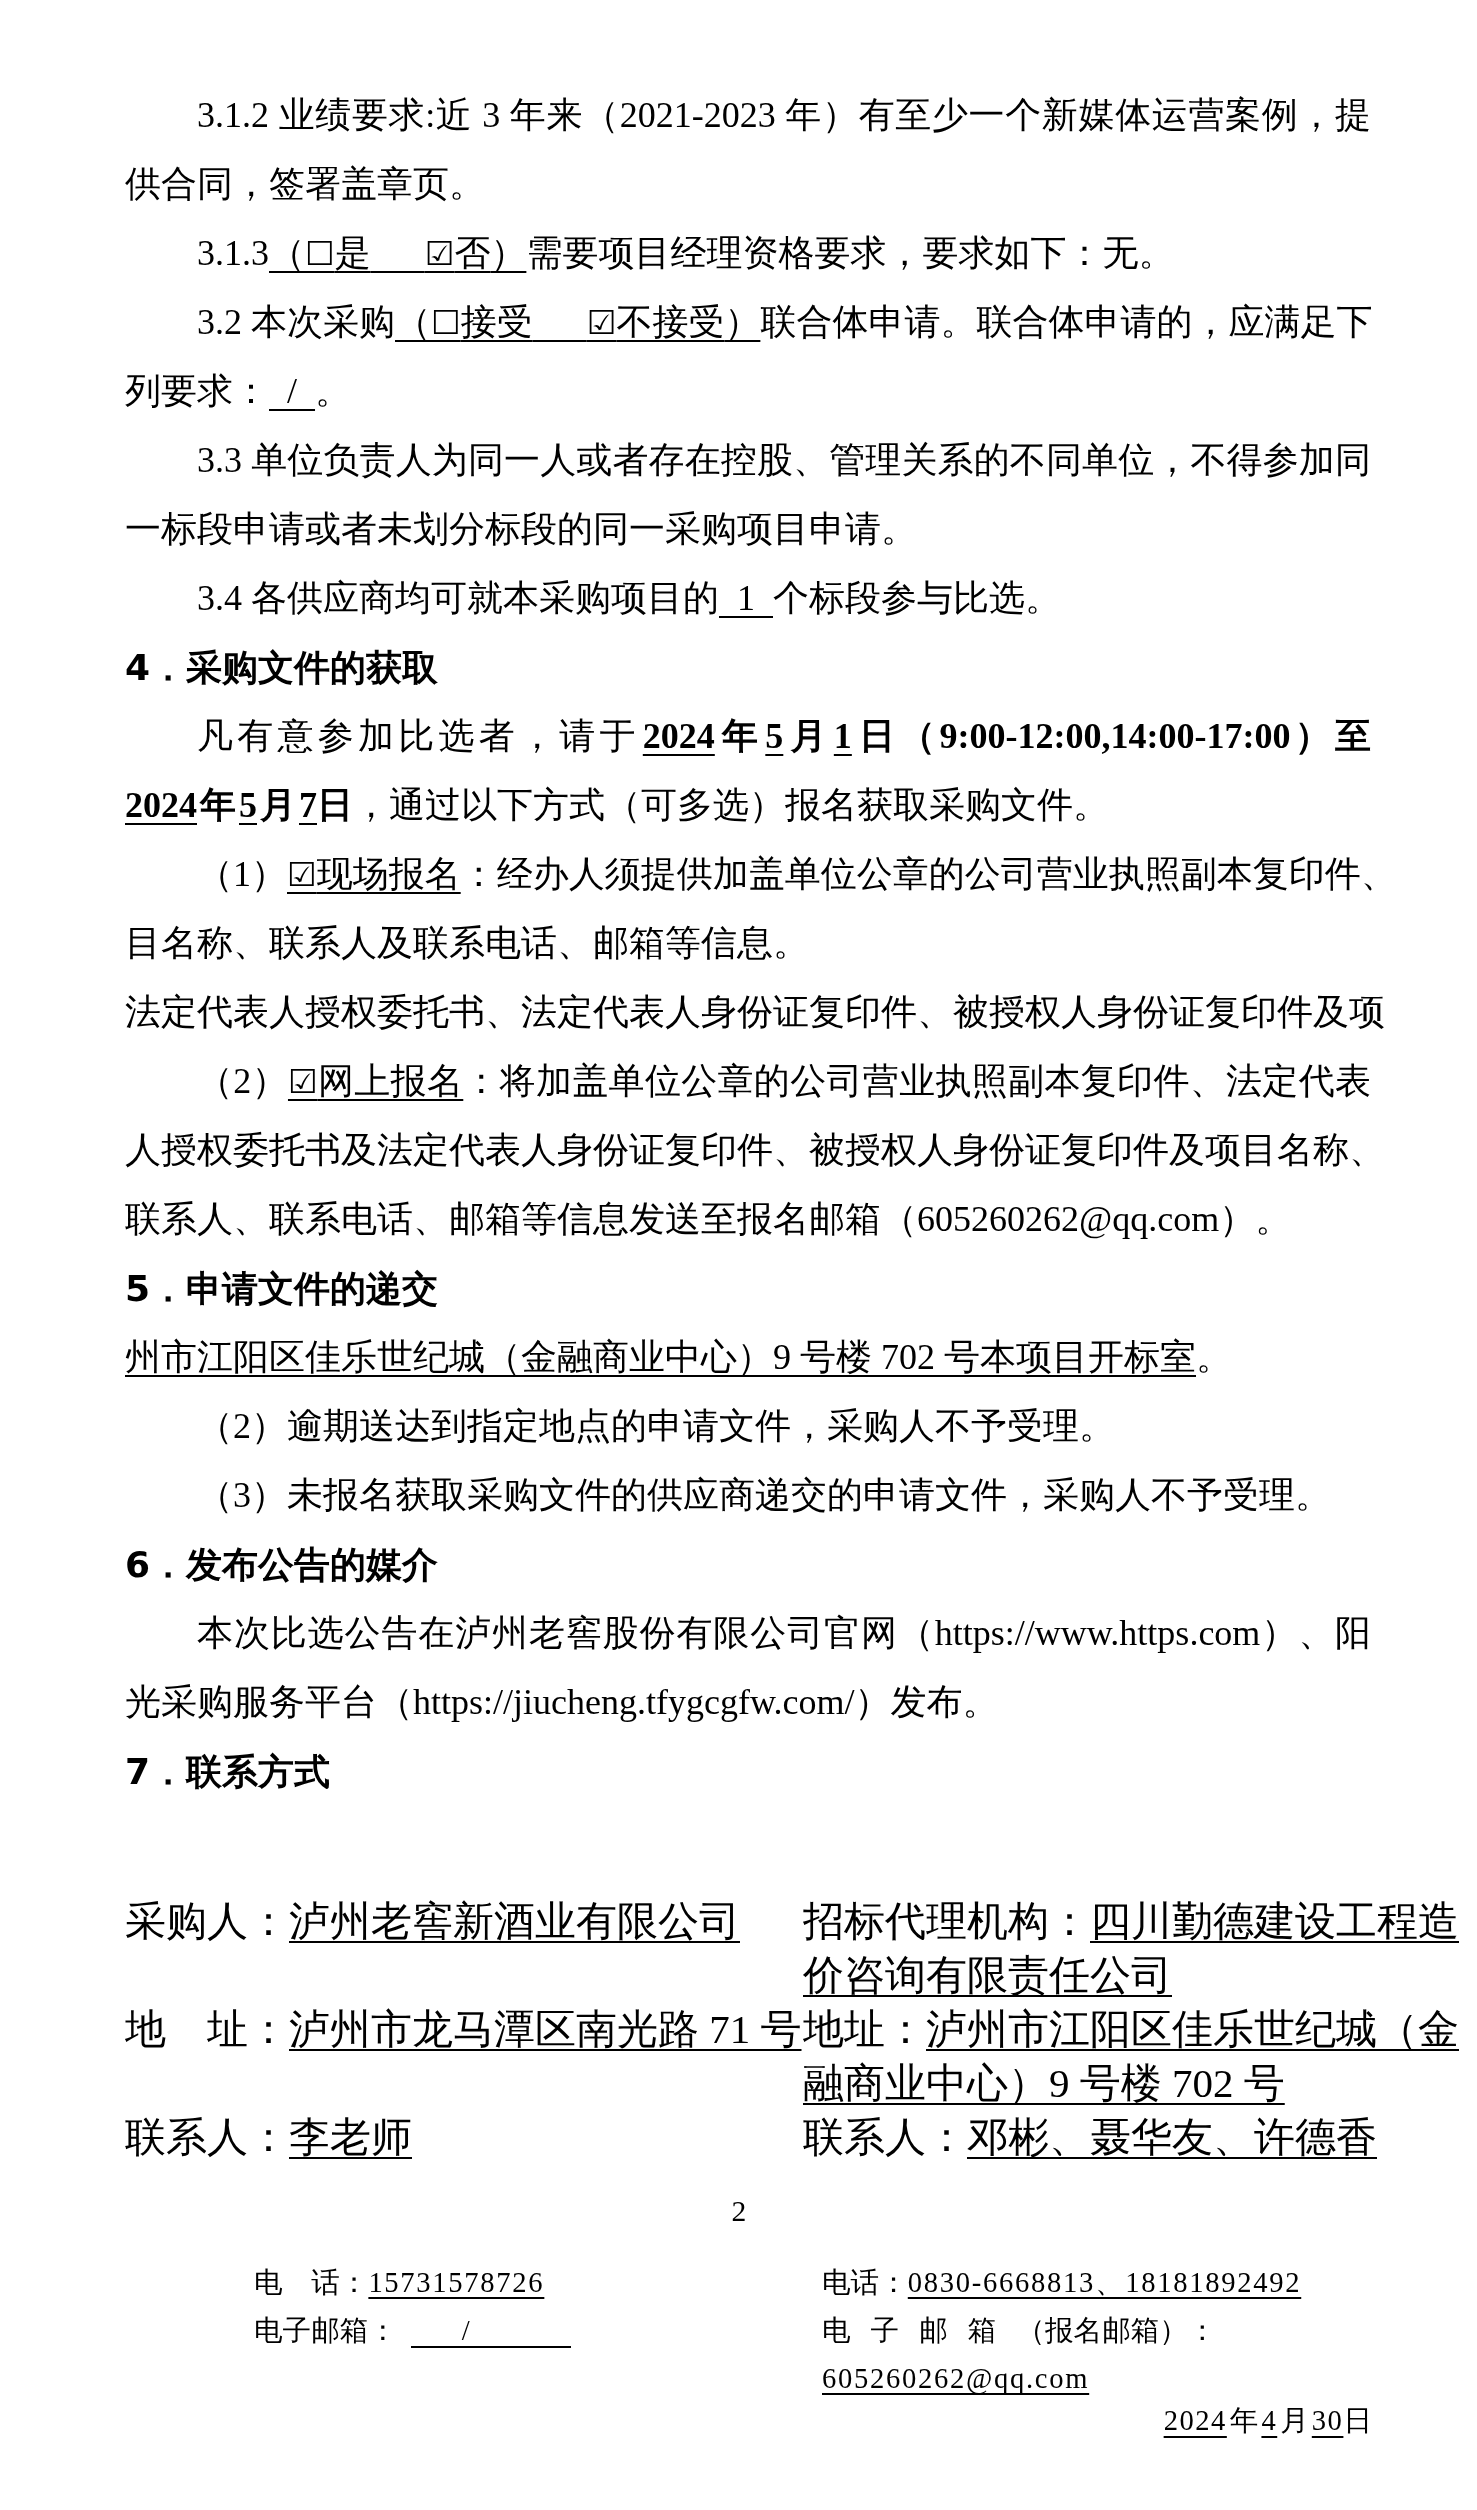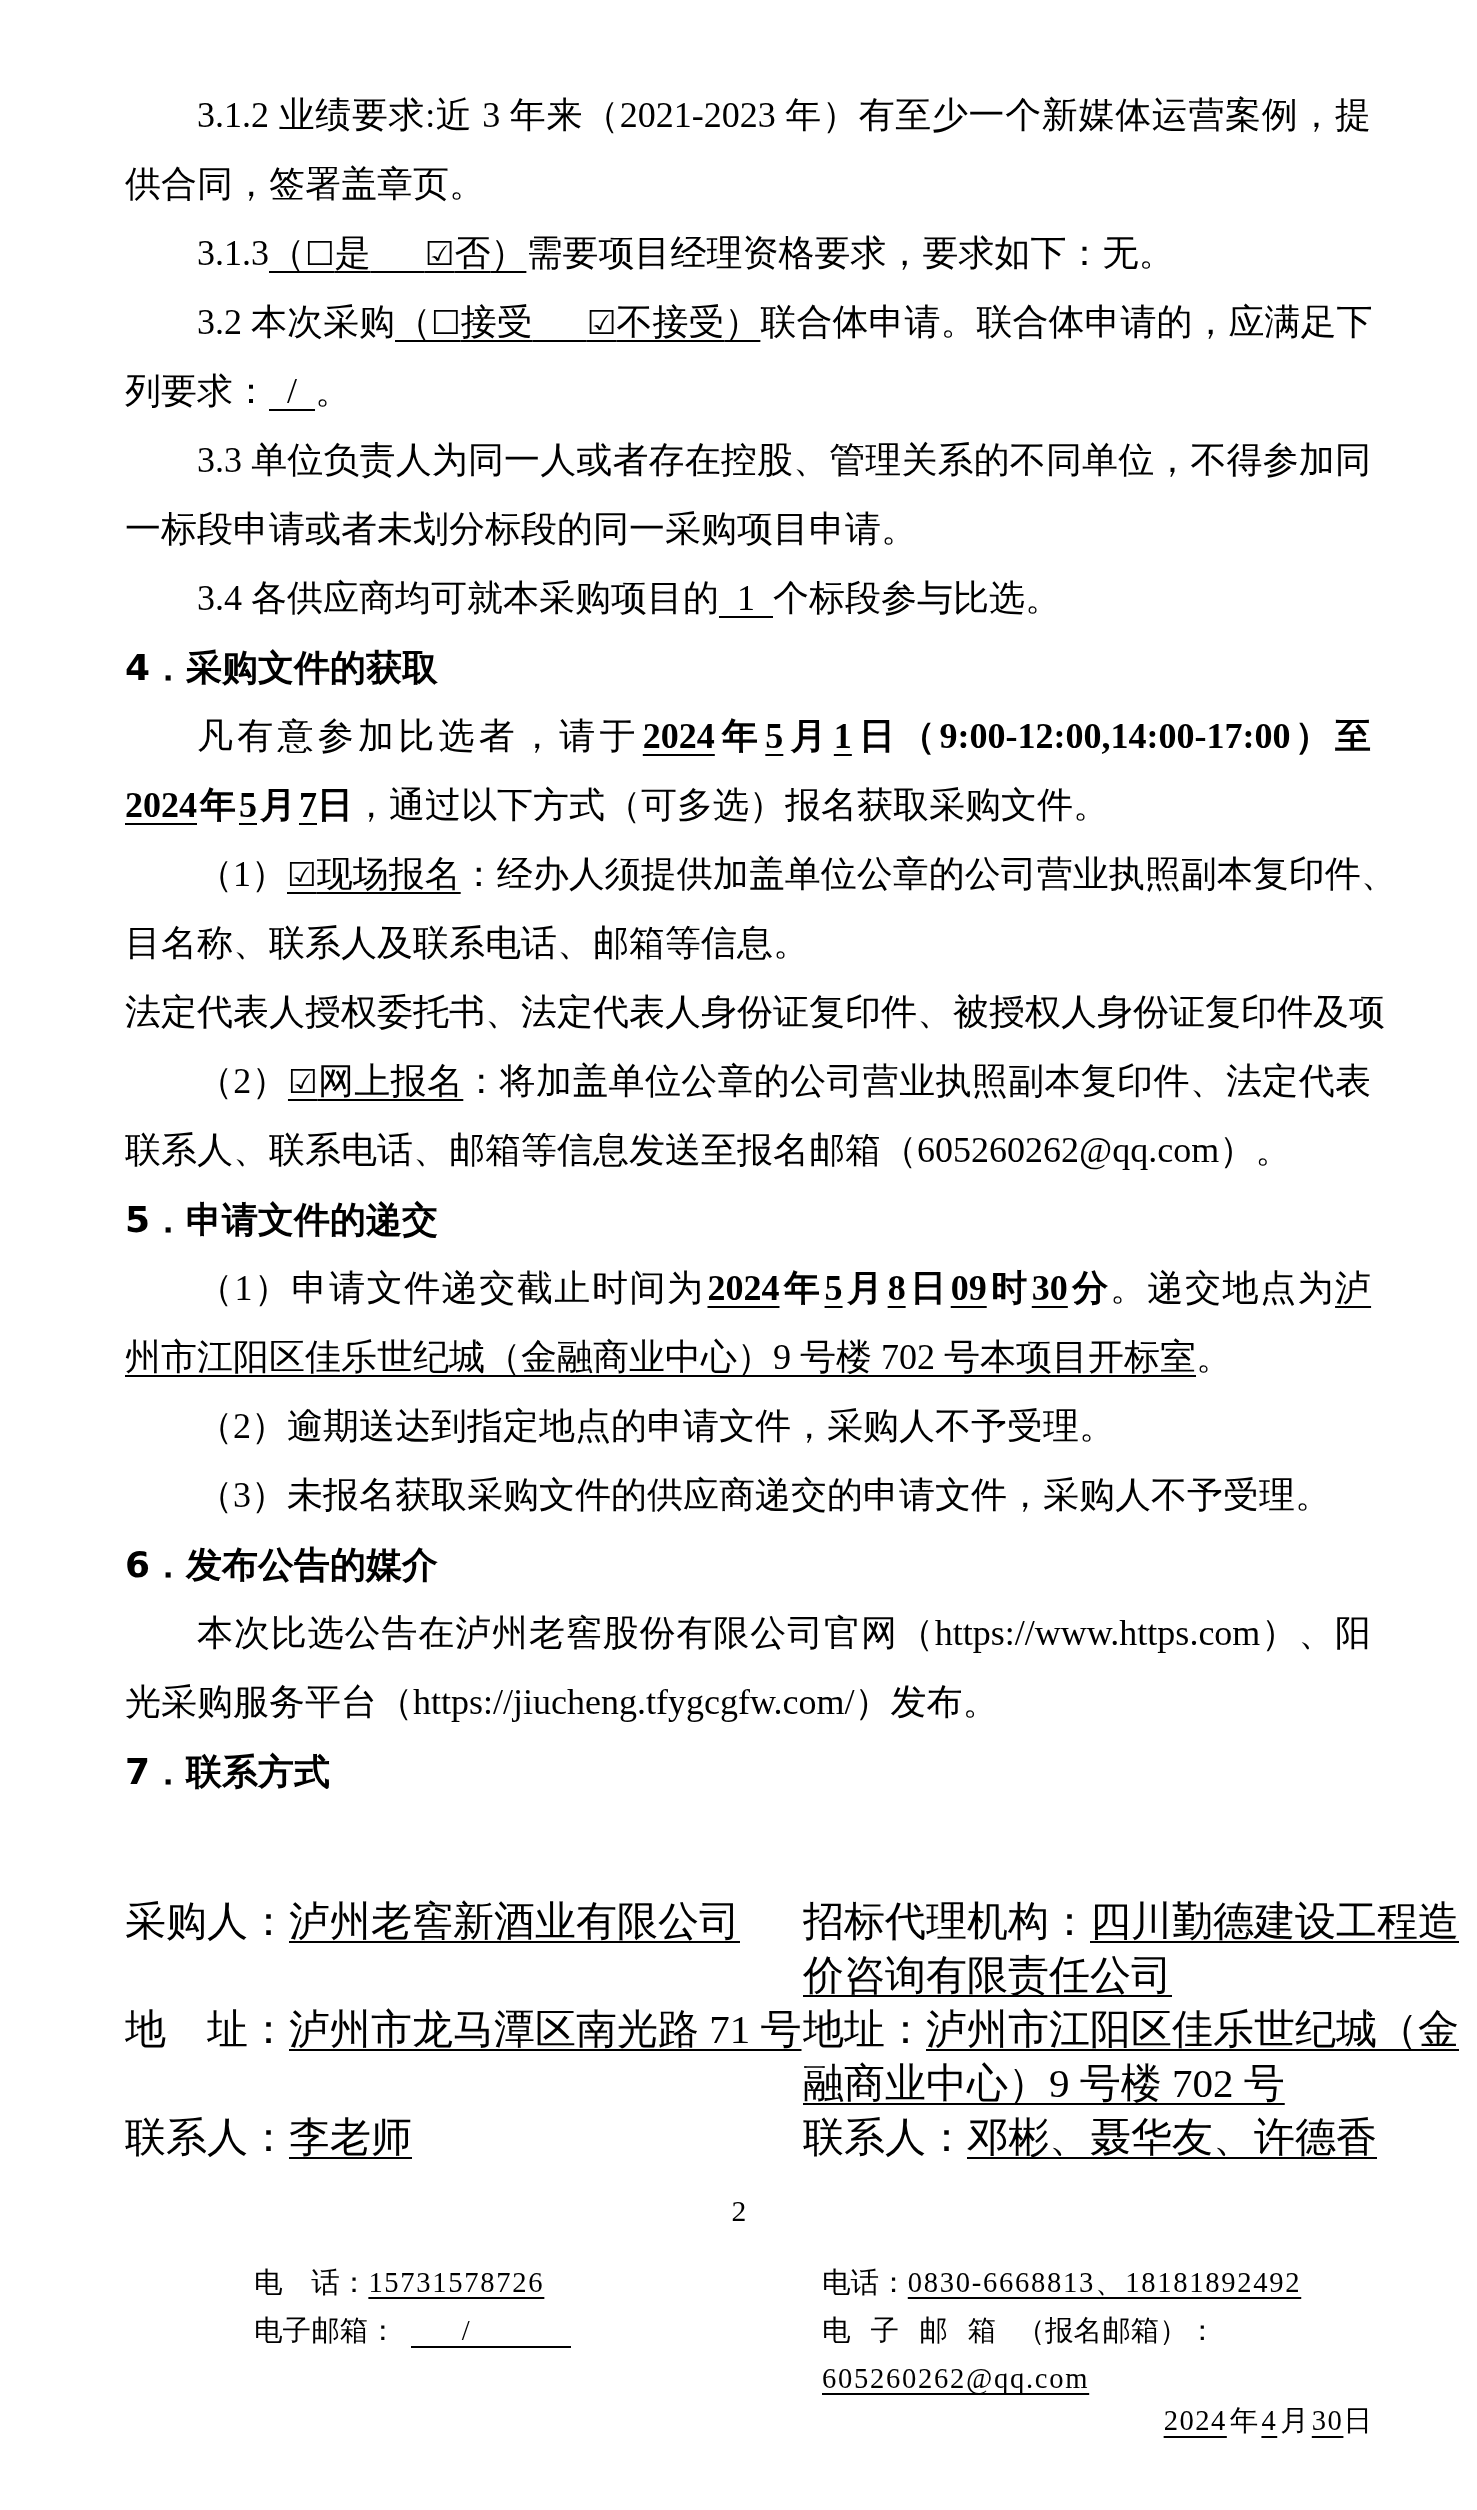--- a/index.html
+++ b/index.html
@@ -94,28 +94,26 @@
 
   <div class="line indent full">
     <span>（1）</span><span class="u"><span class="box">☑</span><span>现场报名</span></span><span>：经办人须提供加盖单位公章的公司营业执照副本复印件、</span>
   </div>
   <div class="line">目名称、联系人及联系电话、邮箱等信息。</div>
   <div class="line full">法定代表人授权委托书、法定代表人身份证复印件、被授权人身份证复印件及项</div>
 
   <div class="line indent full">
     <span>（2）</span><span class="u"><span class="box">☑</span><span>网上报名</span></span><span>：将加盖单位公章的公司营业执照副本复印件、法定代表</span>
   </div>
+  <div class="line full">人授权委托书及法定代表人身份证复印件、被授权人身份证复印件及项目名称、</div>
   <div class="line">
     <span>联系人、联系电话、邮箱等信息发送至报名邮箱（</span><span>605260262@qq.com</span><span>）。</span>
   </div>
 
   <div class="line h">5．申请文件的递交</div>
-  <div class="line indent full">
-    <span>（1）</span><span>申请文件递交截止时间为</span><span class="b"><span class="u dn">2024</span><span>年</span><span class="u dn">5</span><span>月</span><span class="u dn">8</span><span>日</span><span class="u dn">09</span><span>时</span><span class="u dn">30</span><span>分</span></span><span>。递交地点为</span><span class="u">泸</span>
-  </div>
   <div class="line">
     <span class="u">州市江阳区佳乐世纪城（金融商业中心）9 号楼 702 号本项目开标室</span><span>。</span>
   </div>
   <div class="line indent">（2）逾期送达到指定地点的申请文件，采购人不予受理。</div>
   <div class="line indent">（3）未报名获取采购文件的供应商递交的申请文件，采购人不予受理。</div>
 
   <div class="line h">6．发布公告的媒介</div>
   <div class="line indent full">
     <span>本次比选公告在泸州老窖股份有限公司官网（</span><span>https://www.https.com</span><span>）、阳</span>
   </div>

